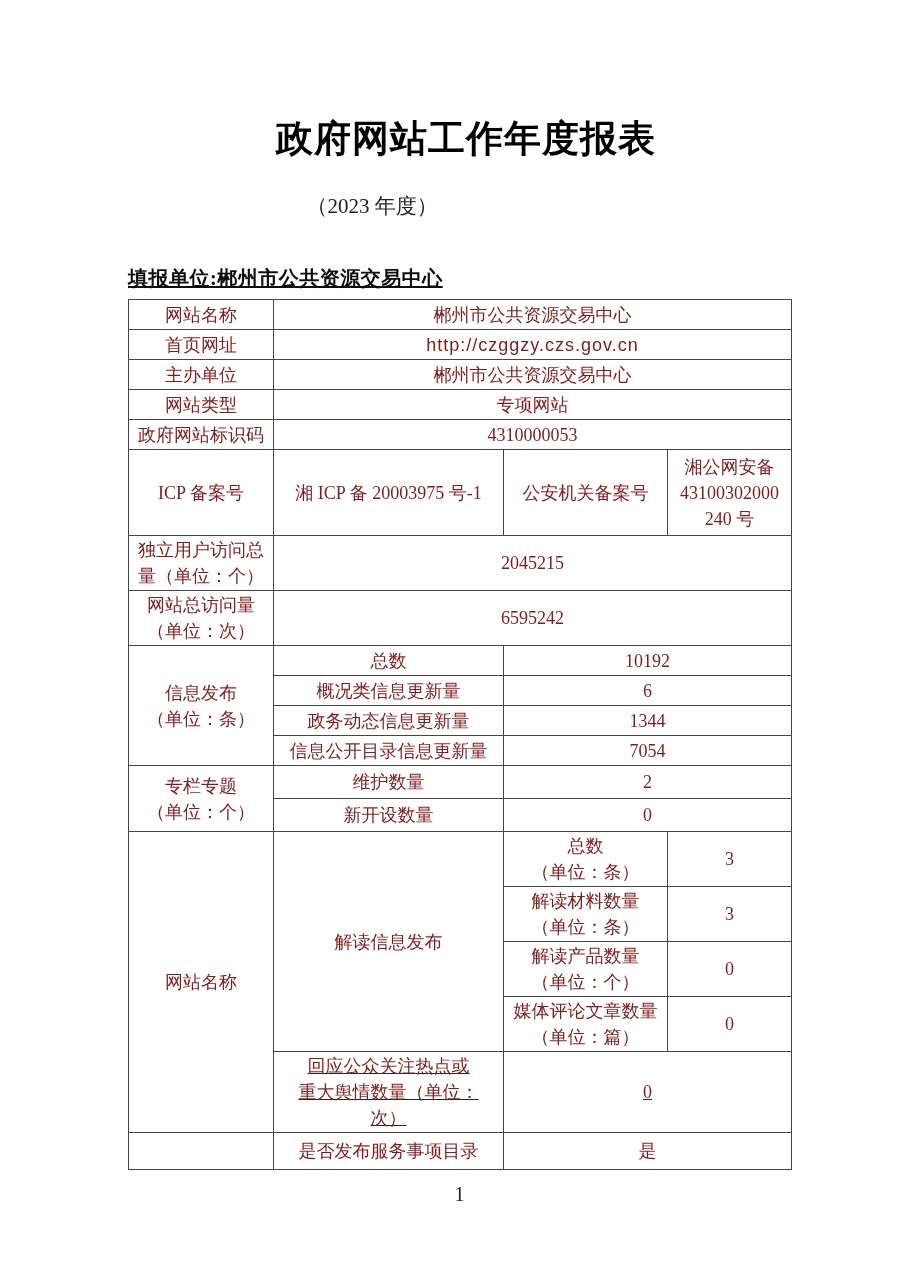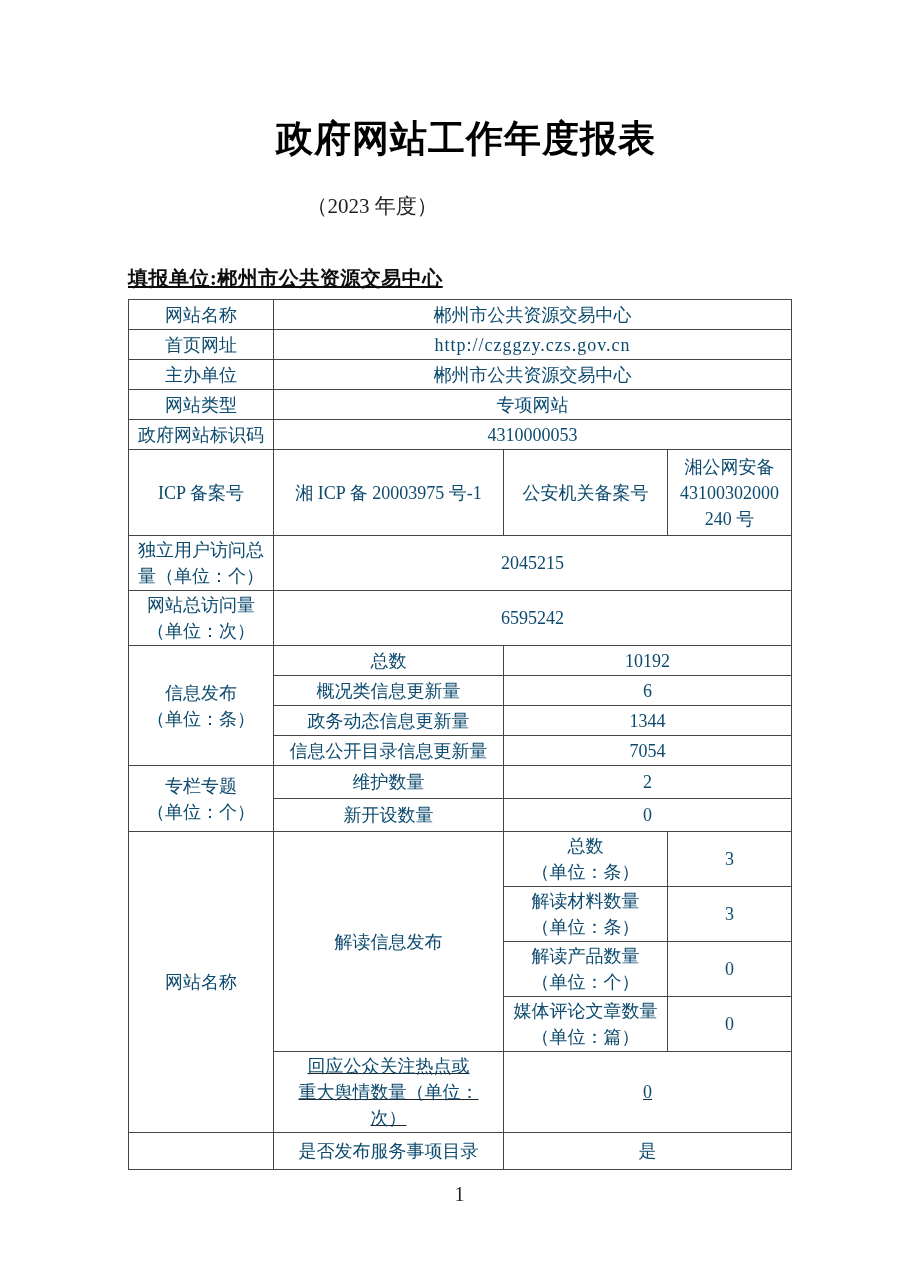--- a/index.html
+++ b/index.html
@@ -52,26 +52,26 @@
     table-layout: fixed;
     border: 1px solid #3f3f3f;
   }
   .report-table td {
     border: 1px solid #454545;
     text-align: center;
     vertical-align: middle;
     font-size: 18px;
     line-height: 26px;
     padding: 1px 4px;
-    color: #0c4a6e;
+    color: #7f1d1d;
     overflow: hidden;
   }
   .ml { white-space: pre-line; }
   .url-cell {
-    font-family: Liberation Serif, serif;
+    font-family: Liberation Sans, sans-serif;
     font-size: 17px;
     letter-spacing: 1px;
     margin-top: 28px;
   }
   .num { font-size: 19px; }
   
   .rh30 { height: 30px; }
   .rh86 { height: 86px; }
   .rh55 { height: 55px; }
   .rh33 { height: 33px; }

